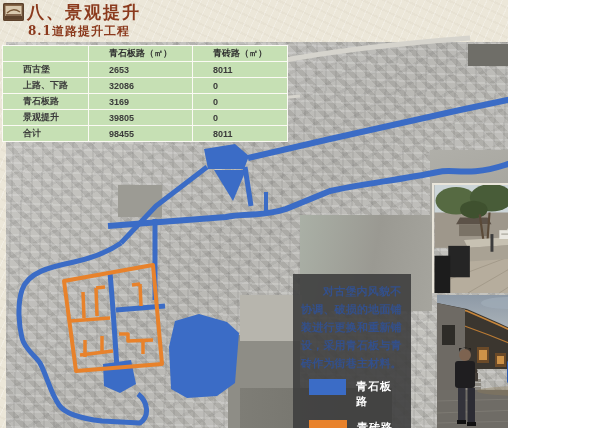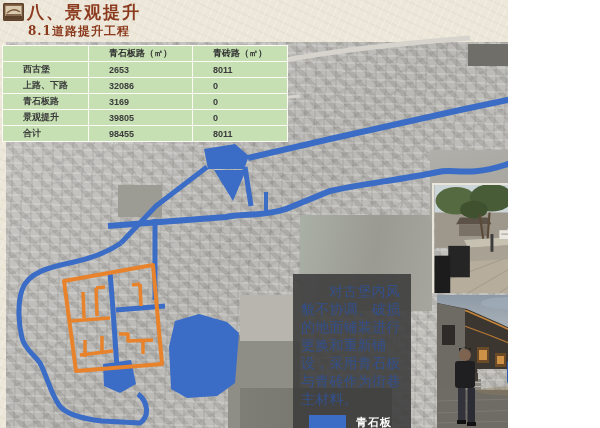--- a/index.html
+++ b/index.html
@@ -35,21 +35,21 @@
   table.road{position:absolute;left:2px;top:45px;z-index:4;border-collapse:collapse;
     font-size:9px;color:#3a3a3a;}
   table.road th,table.road td{background:var(--green);border:1.5px solid #fbfaf4;
     padding:1px 20px;height:11.5px;text-align:left;font-weight:bold;white-space:nowrap;}
   table.road th{color:#2e2e2e;}
   table.road td.lbl{font-weight:bold;}
   table.road col.c0{width:52px} table.road col.c1{width:64px} table.road col.c2{width:58px}
   
   .note-panel{position:absolute;left:293px;top:274px;width:118px;height:154px;z-index:5;
     background:rgba(62,62,62,.9);box-sizing:border-box;padding:8px 8px 0 8px;}
-  .note-text{font-size:14px;line-height:18px;font-weight:normal;color:var(--notetext);
+  .note-text{font-size:11px;line-height:18px;font-weight:bold;color:var(--notetext);
     text-indent:2em;letter-spacing:.2px;}
   .legend{margin-top:7px;}
   .legend-row{display:flex;margin-bottom:11px;}
   .sw{width:38px;height:16px;margin-left:8px;margin-right:10px;}
   .sw-blue{background:var(--blue);} .sw-orange{background:var(--orange);}
   .legend-label{color:#fff;font-size:11px;font-weight:bold;letter-spacing:1px;}
   
   .photo{position:absolute;z-index:6;overflow:hidden;}
   .photo1{left:432px;top:183px;width:168px;height:110px;border-left:2px solid #e9e5da;border-top:2px solid #e9e5da;box-sizing:border-box;}
   .photo2{left:437px;top:295px;width:163px;height:133px;}

